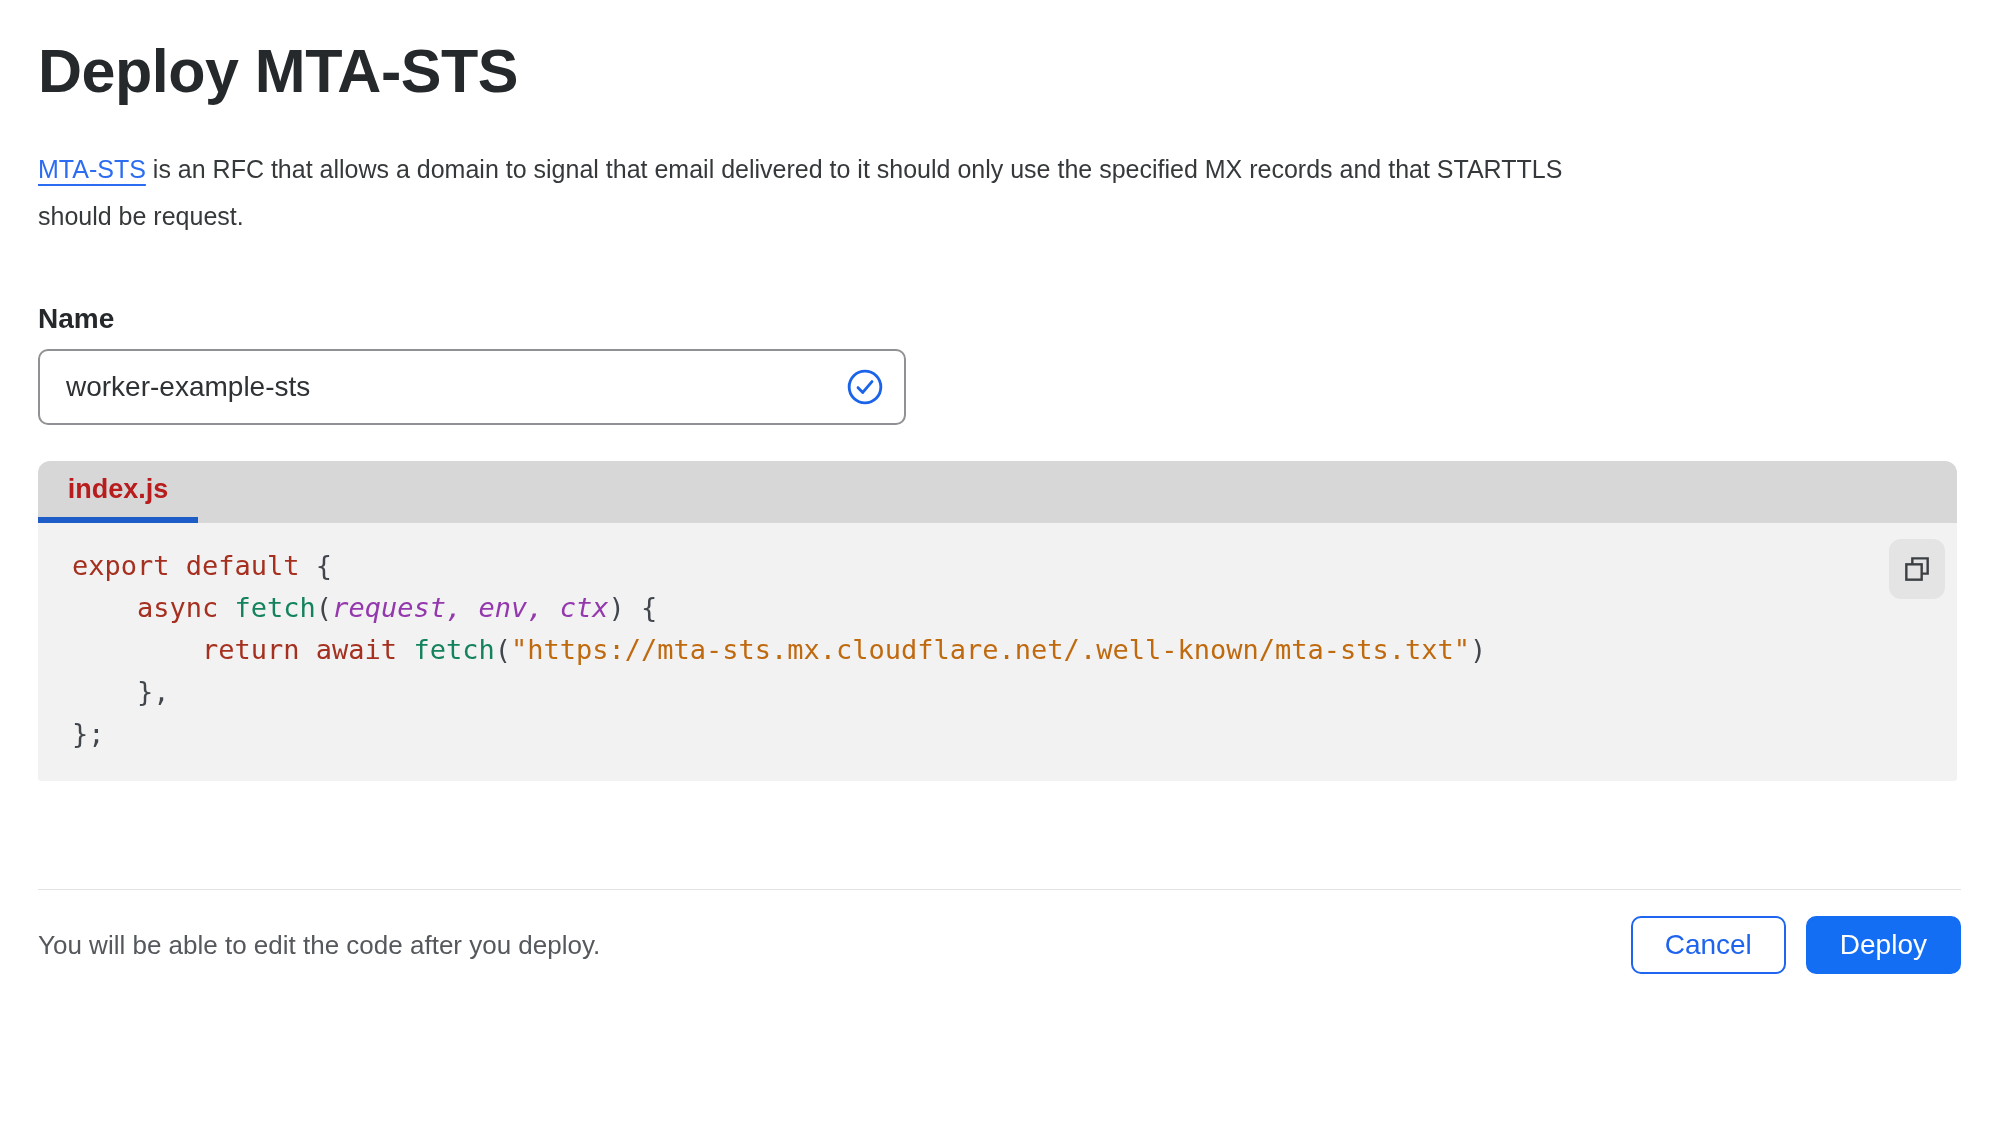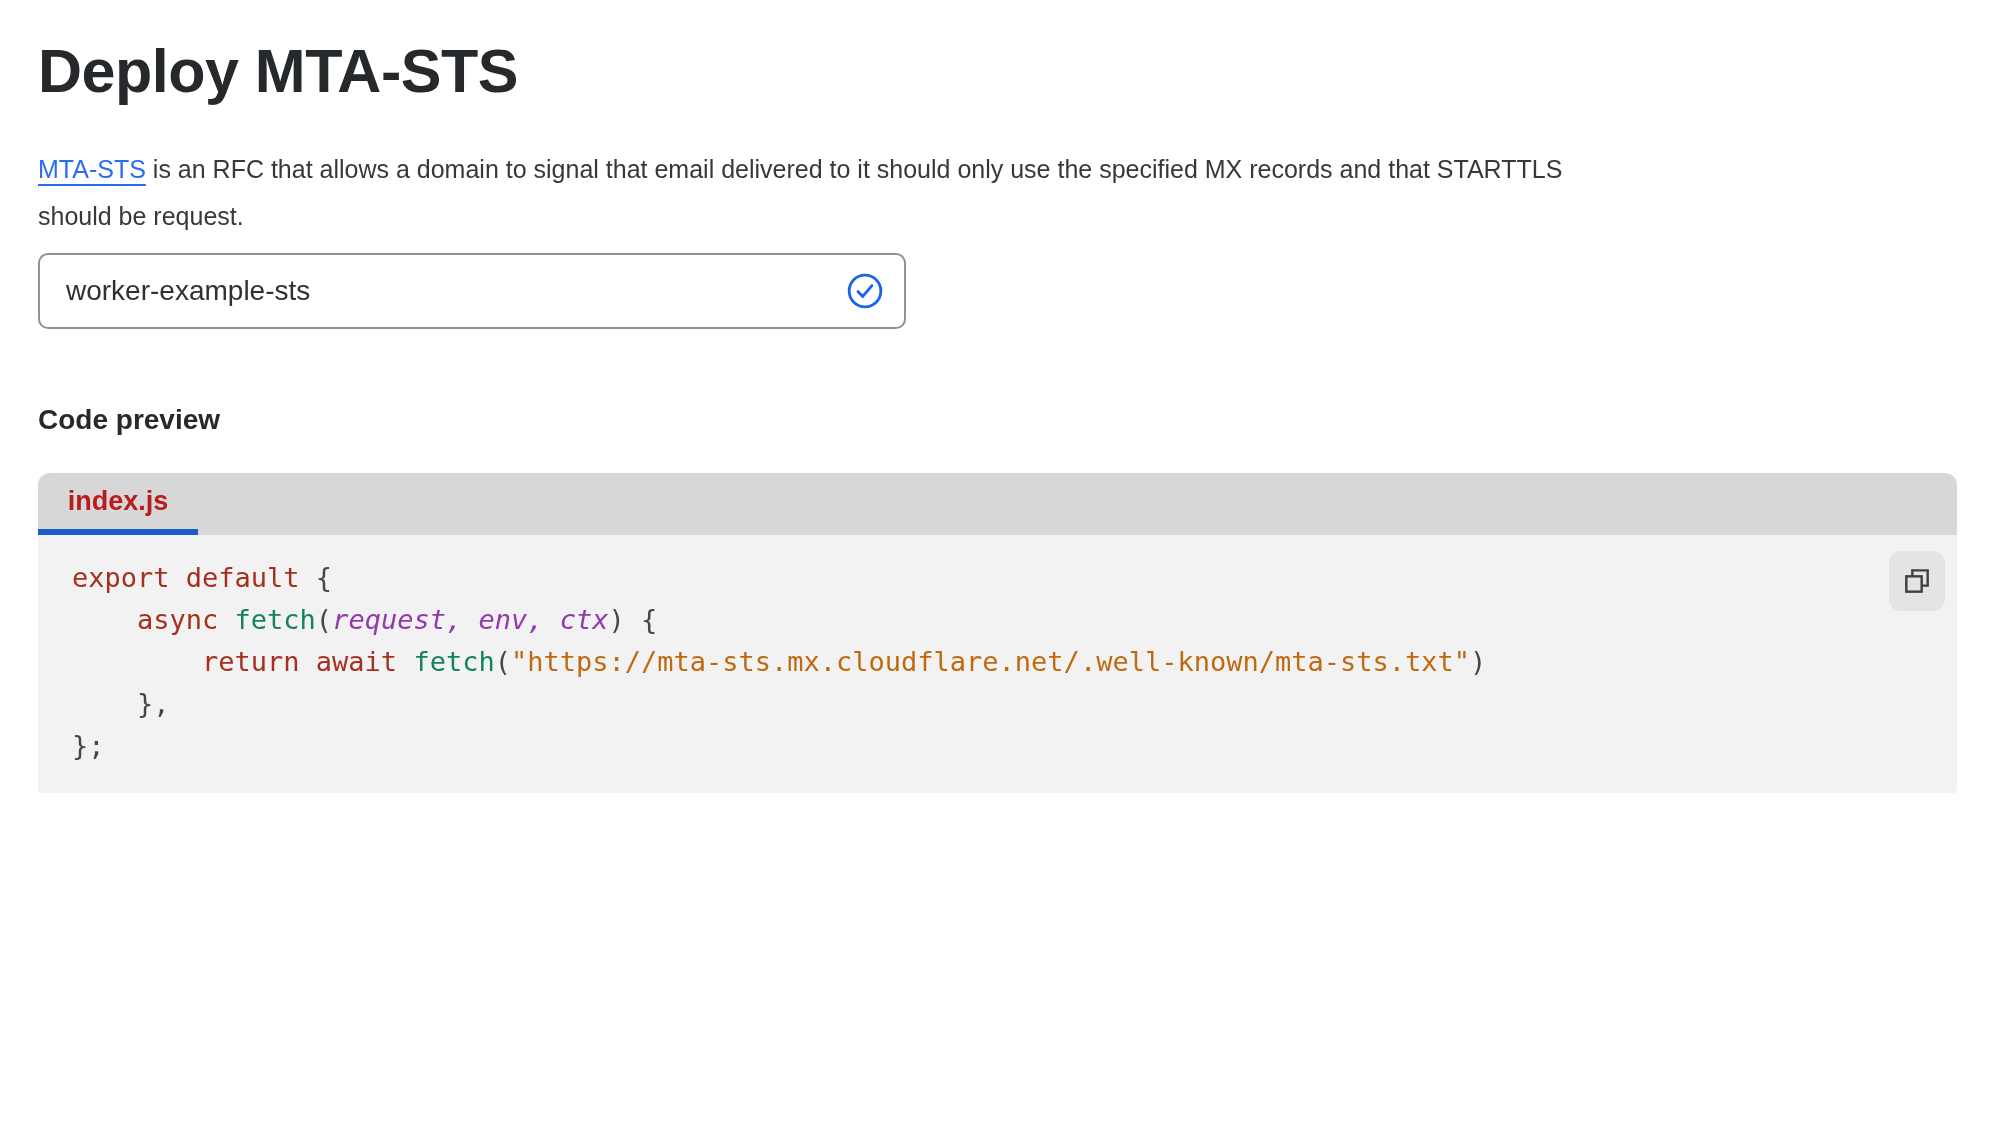--- a/index.html
+++ b/index.html
@@ -158,44 +158,51 @@
 </style>
 </head>
 <body>
 
 <div class="page">
 
   <h1 class="page-title">Deploy MTA-STS</h1>
 
   <p class="desc"><a class="link">MTA-STS</a><span> is an RFC that allows a domain to signal that email delivered to it should only use the specified MX records and that STARTTLS</span><span class="line2">should be request.</span></p>
 
+  <div class="field-label">Name</div>
 
   <div class="input-wrap">
     <input type="text" class="name-input" value="worker-example-sts" style="">
     <span class="check-icon">
       <svg viewBox="0 0 24 24" fill="none">
         <circle cx="12" cy="12" r="10" stroke="#1b63e8" stroke-width="1.8"></circle>
         <path d="M7.6 12.4l3 3 5.8-6.8" stroke="#1b63e8" stroke-width="1.8" stroke-linecap="round" stroke-linejoin="round"></path>
       </svg>
     </span>
   </div>
 
-  <div class="field-label code-label">Code preview</div>
 
   <div class="code-block">
     <div class="tabbar">
       <div class="tab">
         <span>index.js</span>
       </div>
     </div>
     <div class="code-area">
       <button class="copy-btn">
         <svg viewBox="0 0 24 24" fill="none">
           <rect x="4" y="8.5" width="11.5" height="11.5" stroke="#3c4043" stroke-width="1.8" stroke-linejoin="miter"></rect>
           <path d="M8.5 8.5V4H20v11.5h-4.5" stroke="#3c4043" stroke-width="1.8" stroke-linejoin="miter"></path>
         </svg>
       </button>
       <pre class="code" id="code-lines"><div><span class="tk-kw">export default</span><span class="tk-pn"> {</span></div><div><span class="tk-pn">    </span><span class="tk-kw">async</span><span class="tk-pn"> </span><span class="tk-fn">fetch</span><span class="tk-pn">(</span><span class="tk-pr">request, env, ctx</span><span class="tk-pn">) {</span></div><div><span class="tk-pn">        </span><span class="tk-kw">return await</span><span class="tk-pn"> </span><span class="tk-fn">fetch</span><span class="tk-pn">(</span><span class="tk-st">"https://mta-sts.mx.cloudflare.net/.well-known/mta-sts.txt"</span><span class="tk-pn">)</span></div><div><span class="tk-pn">    },</span></div><div><span class="tk-pn">};</span></div></pre>
     </div>
   </div>
 
+  <div class="footer">
+    <div class="footer-note">You will be able to edit the code after you deploy.</div>
+    <div class="footer-actions">
+      <button class="btn btn-cancel">Cancel</button>
+      <button class="btn btn-deploy">Deploy</button>
+    </div>
+  </div>
 
 </div>
 
 </body></html>

